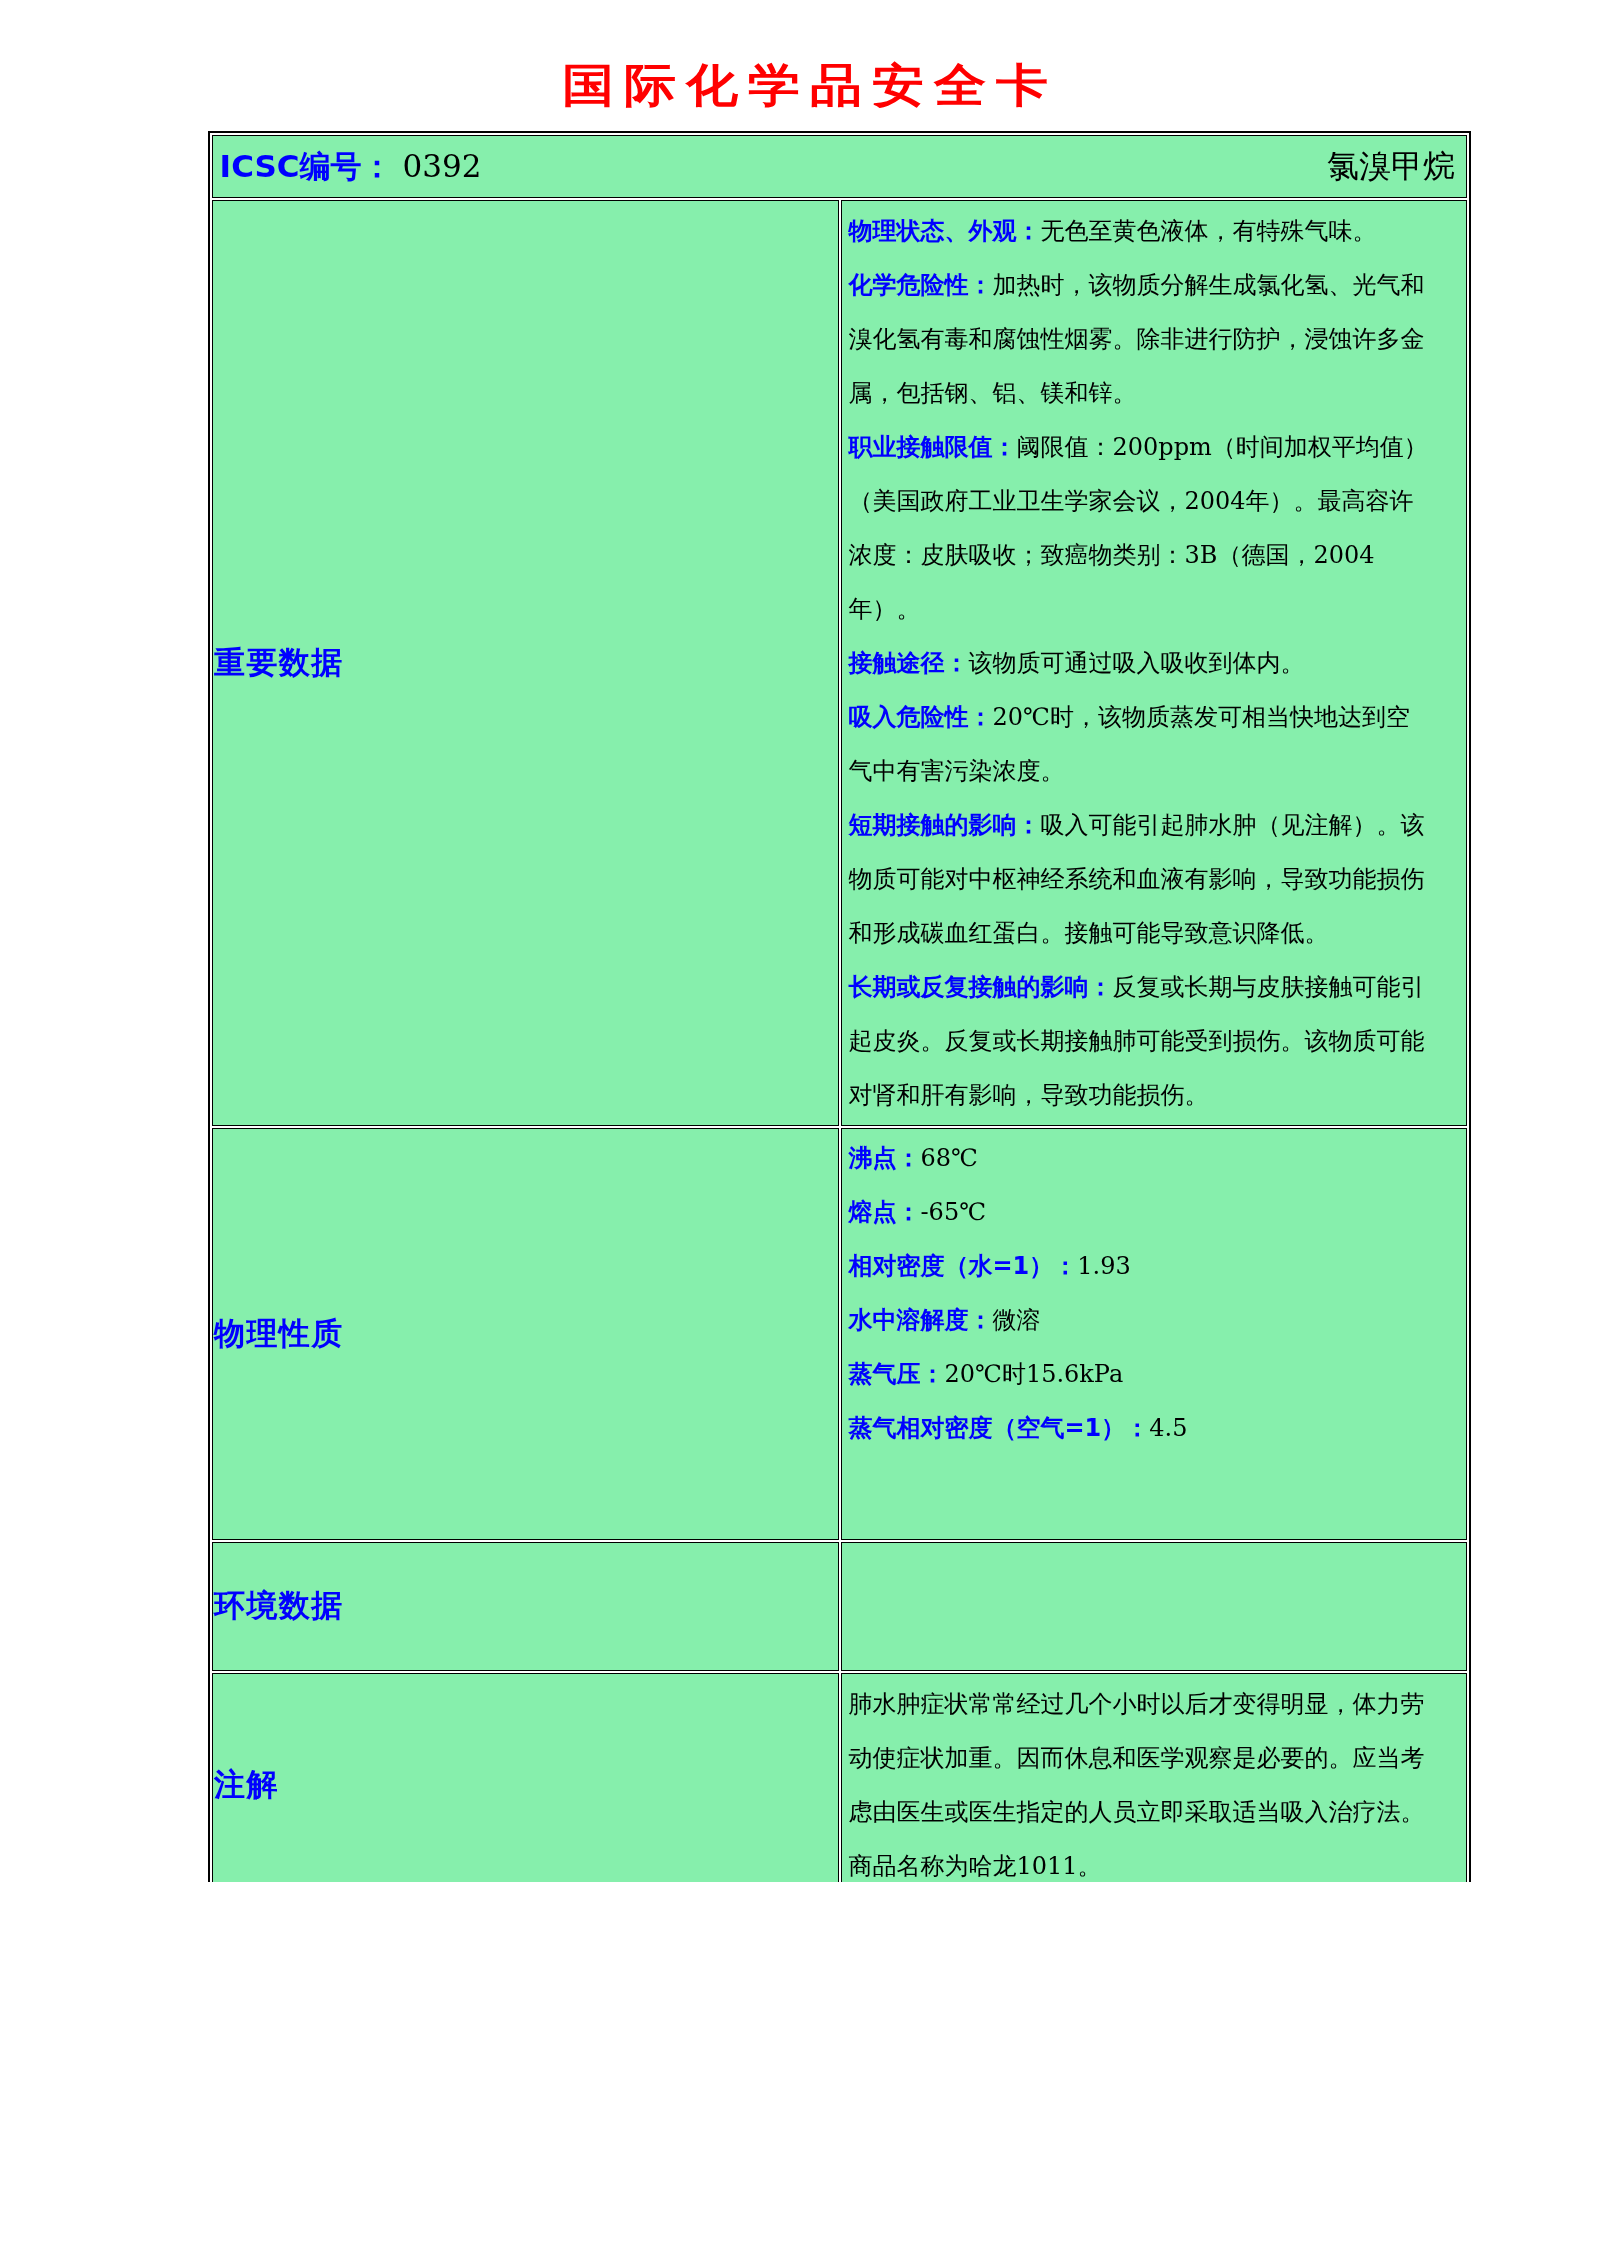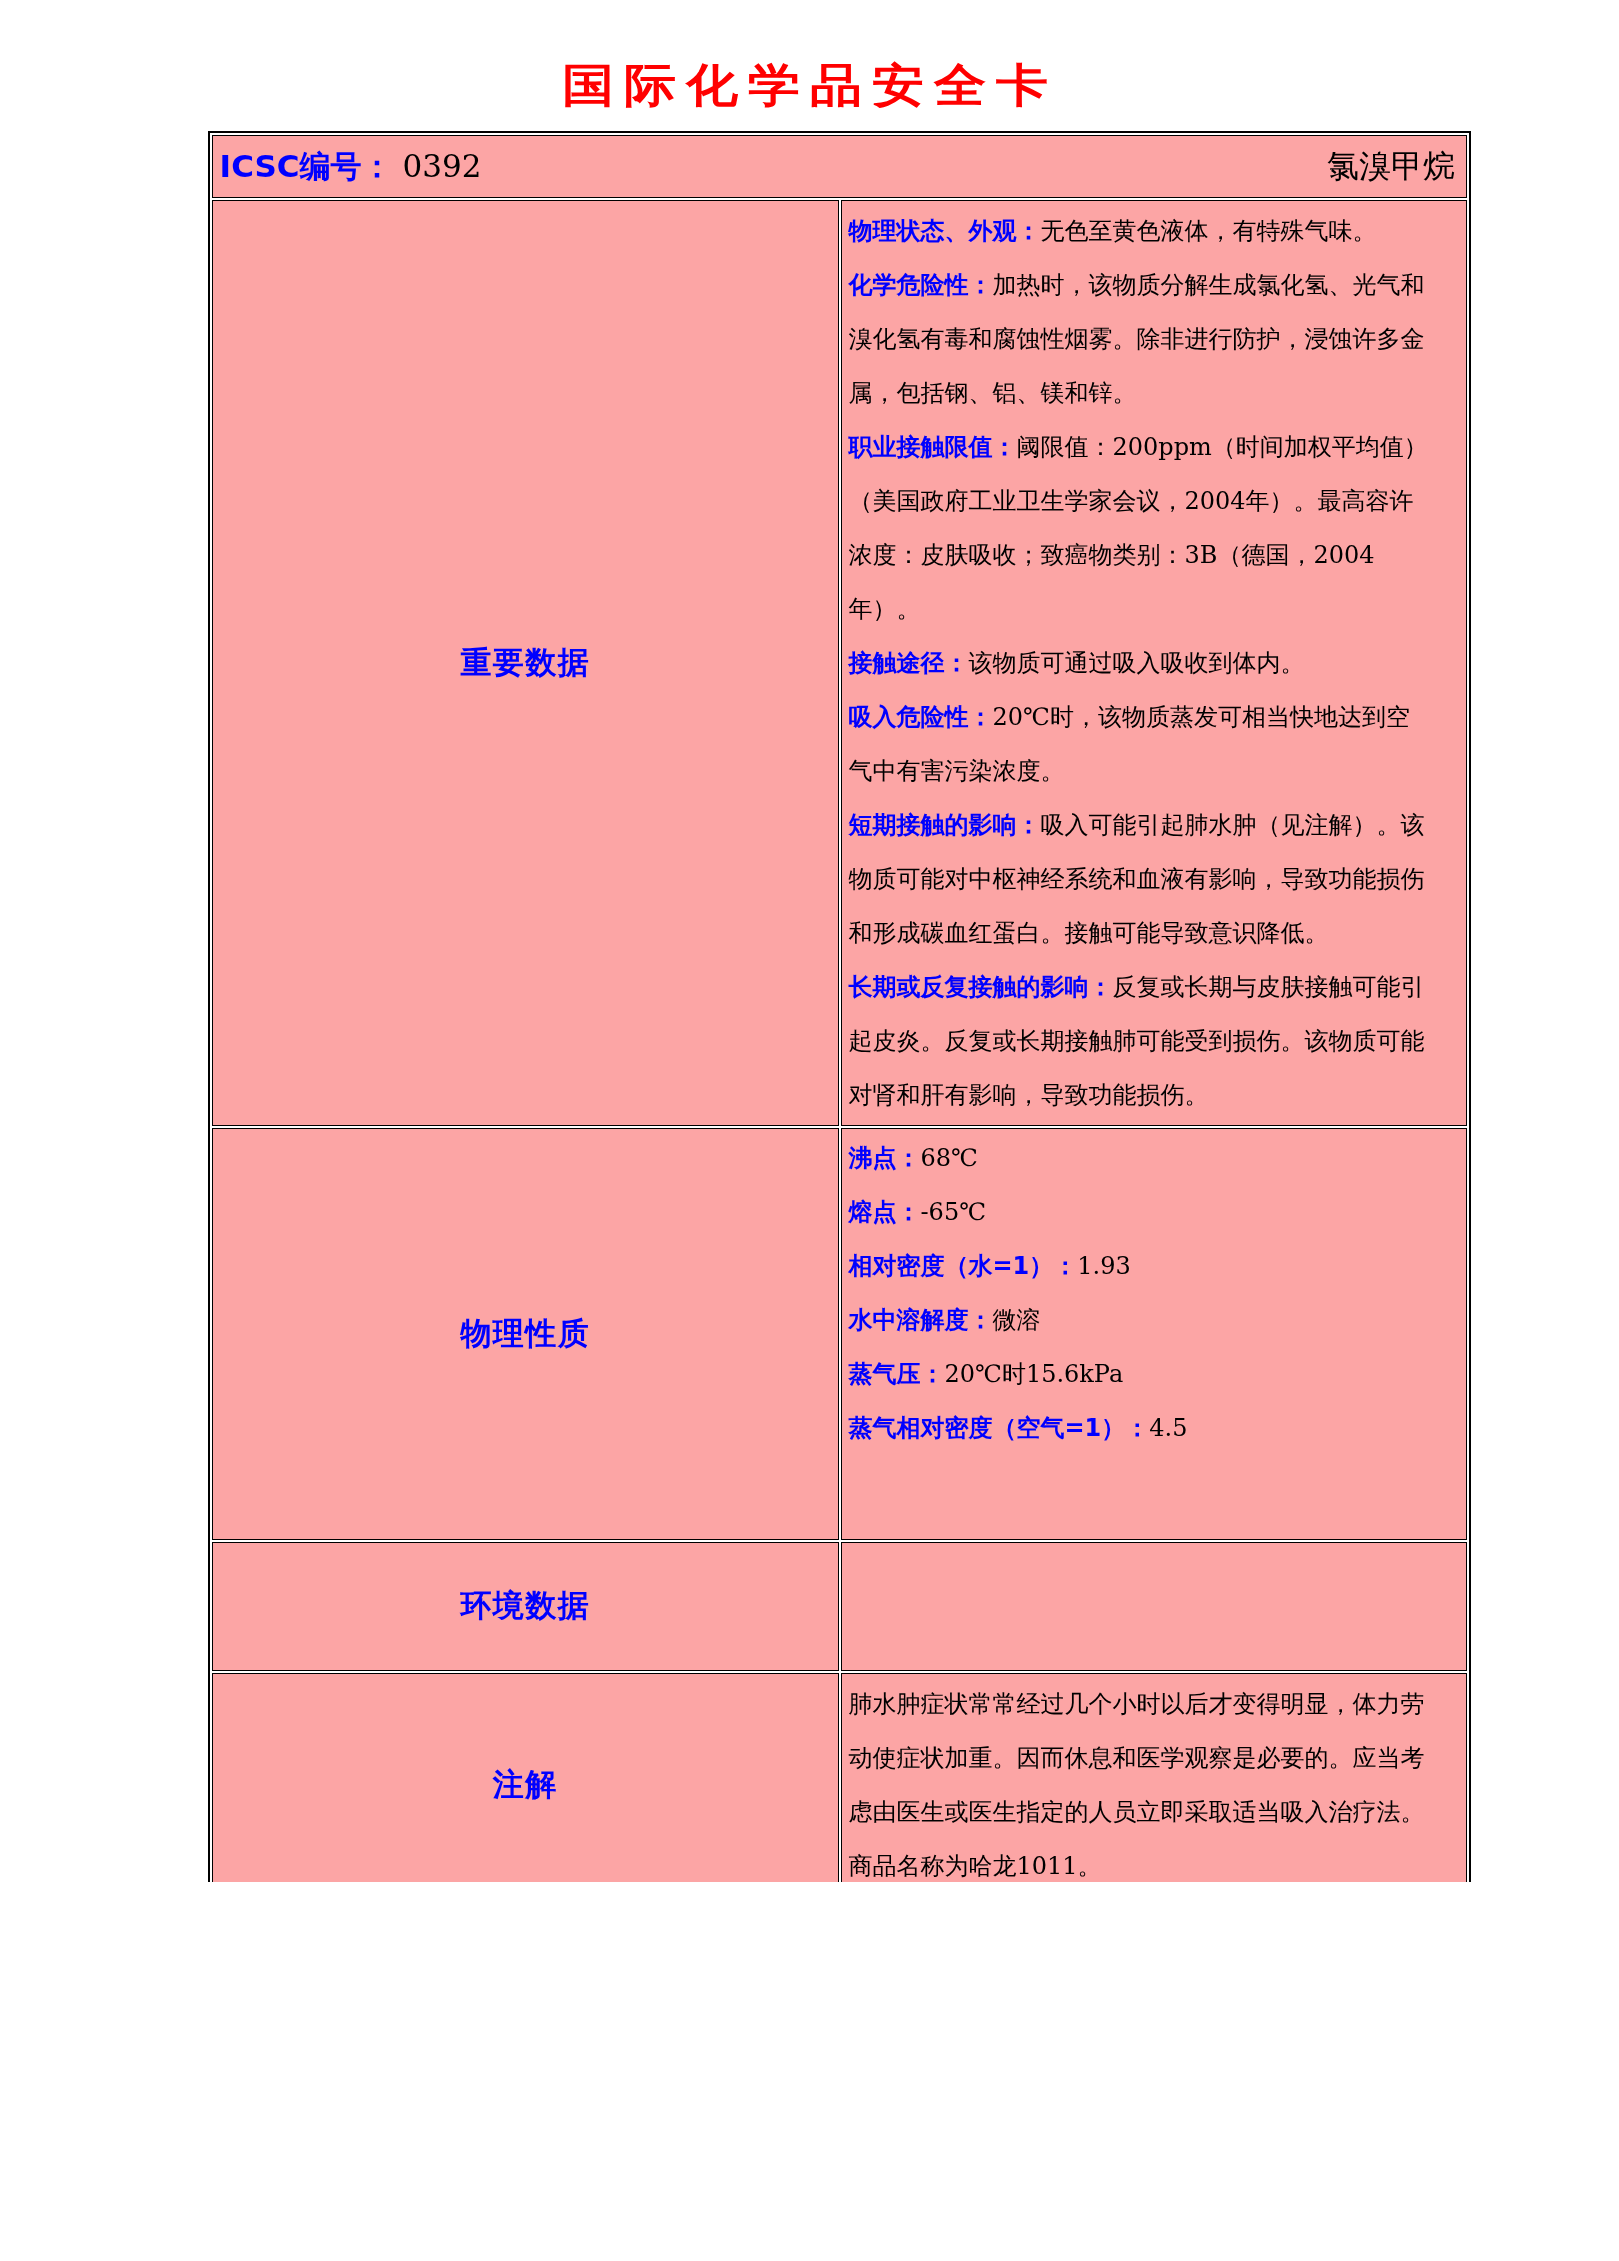--- a/index.html
+++ b/index.html
@@ -11,24 +11,24 @@
     color:#ff0000;font-weight:bold;font-size:52px;letter-spacing:10px;
     font-family:"DejaVu Sans","Liberation Sans",sans-serif;
     transform:scaleY(0.88);transform-origin:top center;white-space:nowrap;
   }
 
   table.card{
     position:absolute;left:208px;top:131px;width:1263px;
     border-collapse:separate;border-spacing:2.1px;
     border:2.8px solid #000;background:#fff;table-layout:fixed;
   }
-  td{border:1.4px solid #000;color:#000;background:#fca5a5;overflow:hidden;}
+  td{border:1.4px solid #000;color:#000;background:#86efac;overflow:hidden;}
 
   td.lbl{
-    width:168px;text-align:center;vertical-align:middle;
+    width:168px;text-align:left;vertical-align:middle;
     color:#0000ff;font-weight:bold;font-size:31px;
     font-family:"DejaVu Sans","Liberation Sans",sans-serif;
     letter-spacing:1.4px;
   }
   td.content{vertical-align:top;padding:2.8px 37px 2.8px 7px;font-size:24px;line-height:54px;}
   td.content .k{color:#0000ff;font-weight:bold;font-family:"DejaVu Sans","Liberation Sans",sans-serif;}
   td.content .v{color:#000;}
 
   .hdr-flex{display:flex;justify-content:space-between;align-items:center;height:100%;padding:0 10px 0 5.6px;font-size:31px;}
   .hdr-flex .k{color:#0000ff;font-weight:bold;font-family:"DejaVu Sans","Liberation Sans",sans-serif;}

